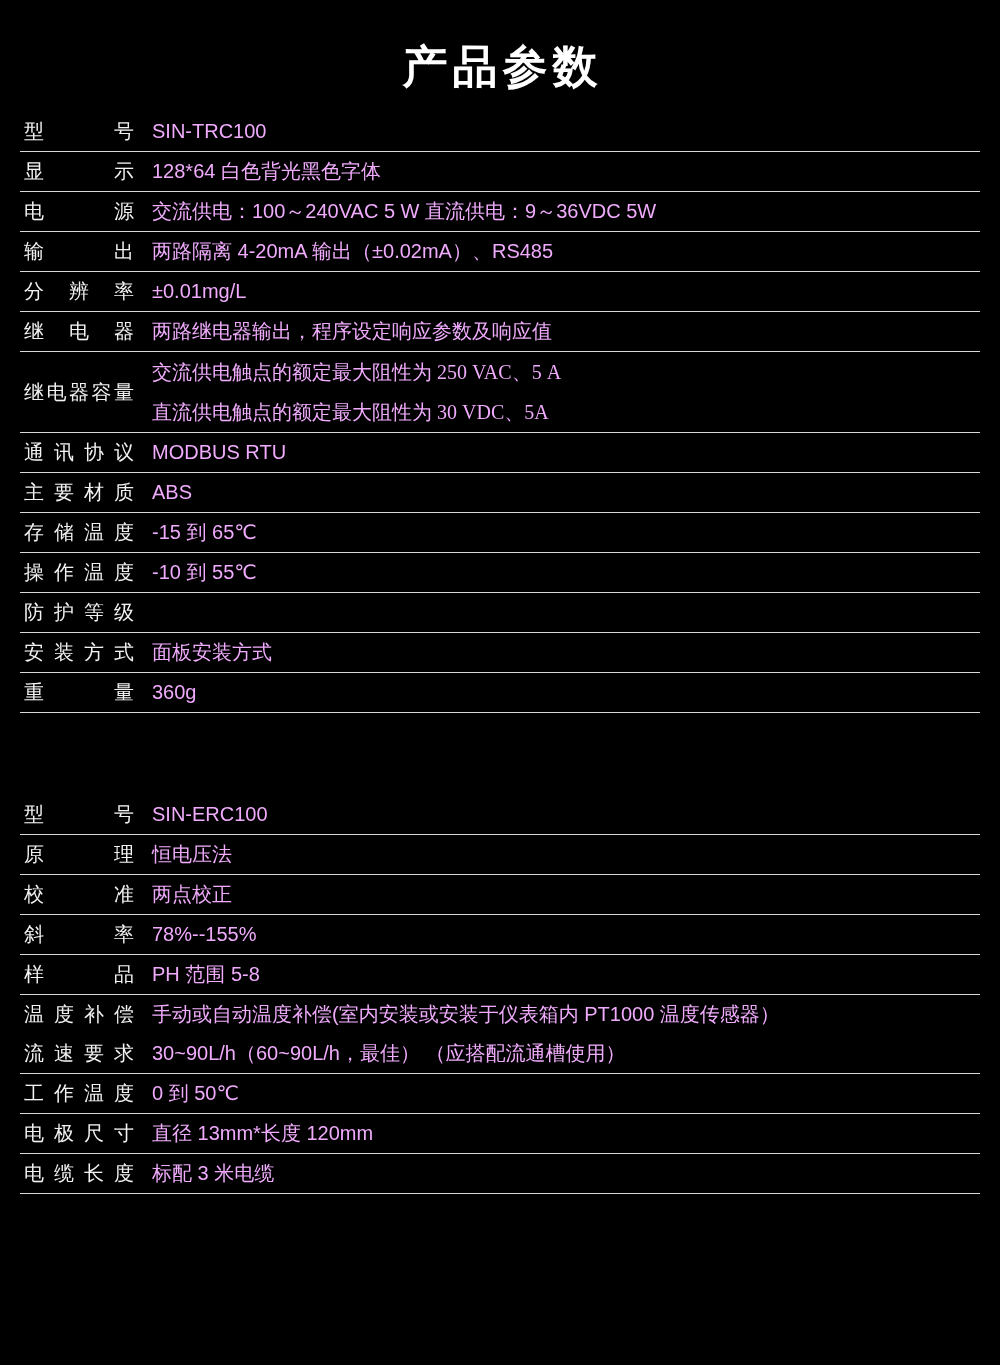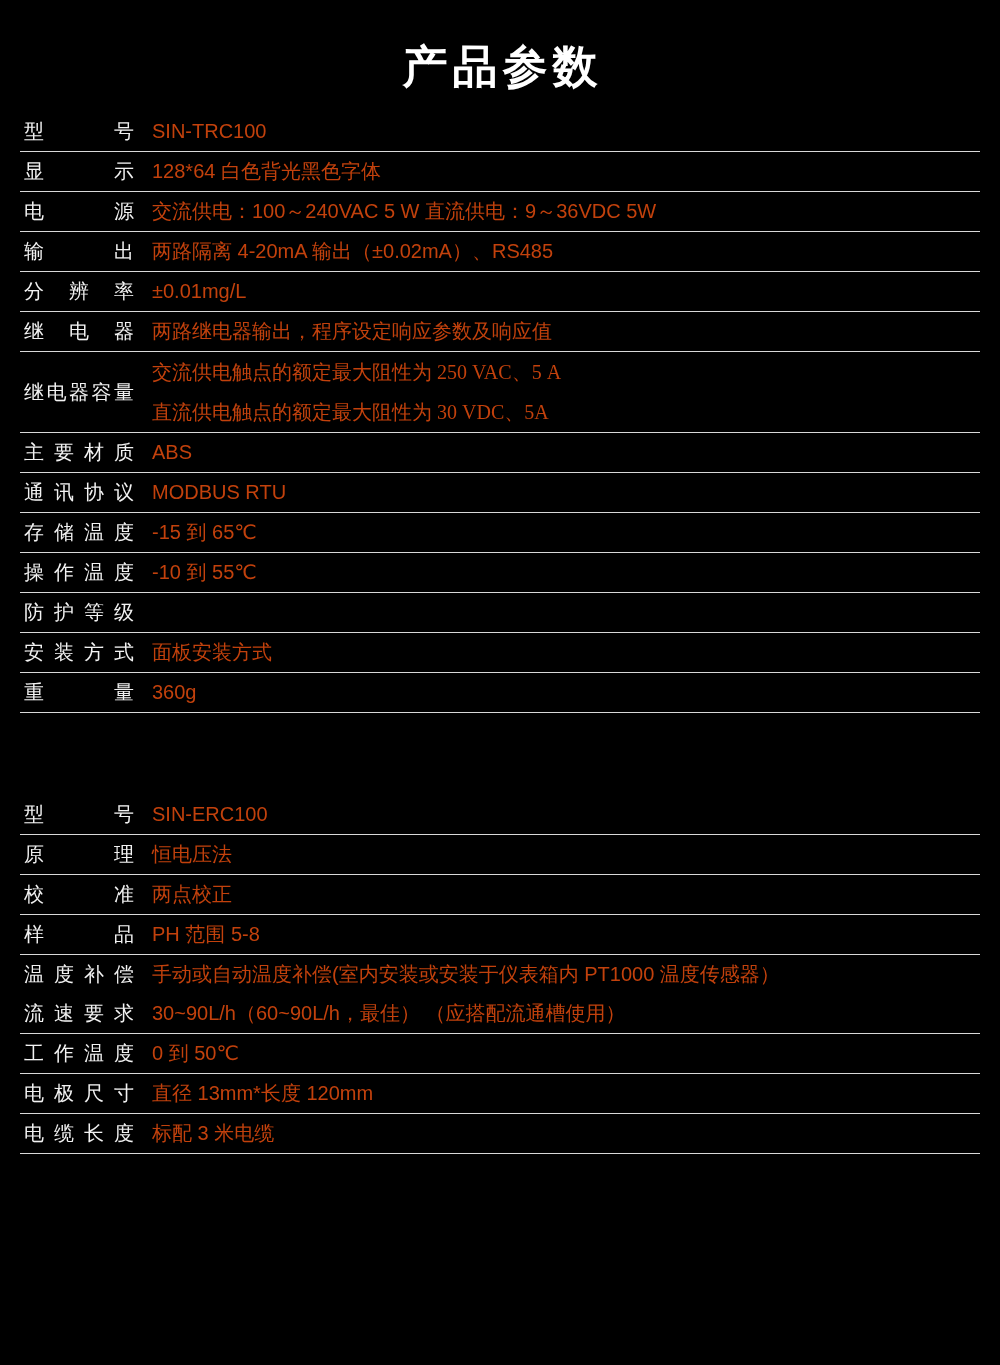--- a/index.html
+++ b/index.html
@@ -51,21 +51,21 @@
     flex: none;
     width: 110px;
     margin-left: 4px;
     text-align: justify;
     text-align-last: justify;
     -moz-text-align-last: justify;
     color: #f2f2f2;
   }
   .spec-value {
     margin-left: 18px;
-    color: #c2410c;
+    color: #f0abfc;
     white-space: nowrap;
   }
   .spec-value.multi {
     white-space: normal;
   }
   .spec-value.multi > div {
     line-height: 40px;
     white-space: nowrap;
     font-family: Liberation Serif, serif;
   }
@@ -114,30 +114,30 @@
 
     <div class="spec-row double">
       <div class="spec-label">继电器容量</div>
       <div class="spec-value multi">
         <div>交流供电触点的额定最大阻性为 250 VAC、5 A</div>
         <div>直流供电触点的额定最大阻性为 30 VDC、5A</div>
       </div>
     </div>
 
     <div class="spec-row">
+      <div class="spec-label">通讯协议</div>
+      <div class="spec-value">MODBUS RTU</div>
+    </div>
+
+    <div class="spec-row">
       <div class="spec-label">主要材质</div>
       <div class="spec-value">ABS</div>
     </div>
 
     <div class="spec-row">
-      <div class="spec-label">通讯协议</div>
-      <div class="spec-value">MODBUS RTU</div>
-    </div>
-
-    <div class="spec-row">
       <div class="spec-label">存储温度</div>
       <div class="spec-value">-15 到 65℃</div>
     </div>
 
     <div class="spec-row">
       <div class="spec-label">操作温度</div>
       <div class="spec-value">-10 到 55℃</div>
     </div>
 
     <div class="spec-row">
@@ -170,20 +170,24 @@
       <div class="spec-label">原理</div>
       <div class="spec-value">恒电压法</div>
     </div>
 
 
     <div class="spec-row">
       <div class="spec-label">校准</div>
       <div class="spec-value">两点校正</div>
     </div>
 
+    <div class="spec-row">
+      <div class="spec-label">斜率</div>
+      <div class="spec-value">78%--155%</div>
+    </div>
 
     <div class="spec-row">
       <div class="spec-label">样品</div>
       <div class="spec-value">PH 范围 5-8</div>
     </div>
 
     <div class="spec-row no-border">
       <div class="spec-label">温度补偿</div>
       <div class="spec-value">手动或自动温度补偿(室内安装或安装于仪表箱内 PT1000 温度传感器）</div>
     </div>

